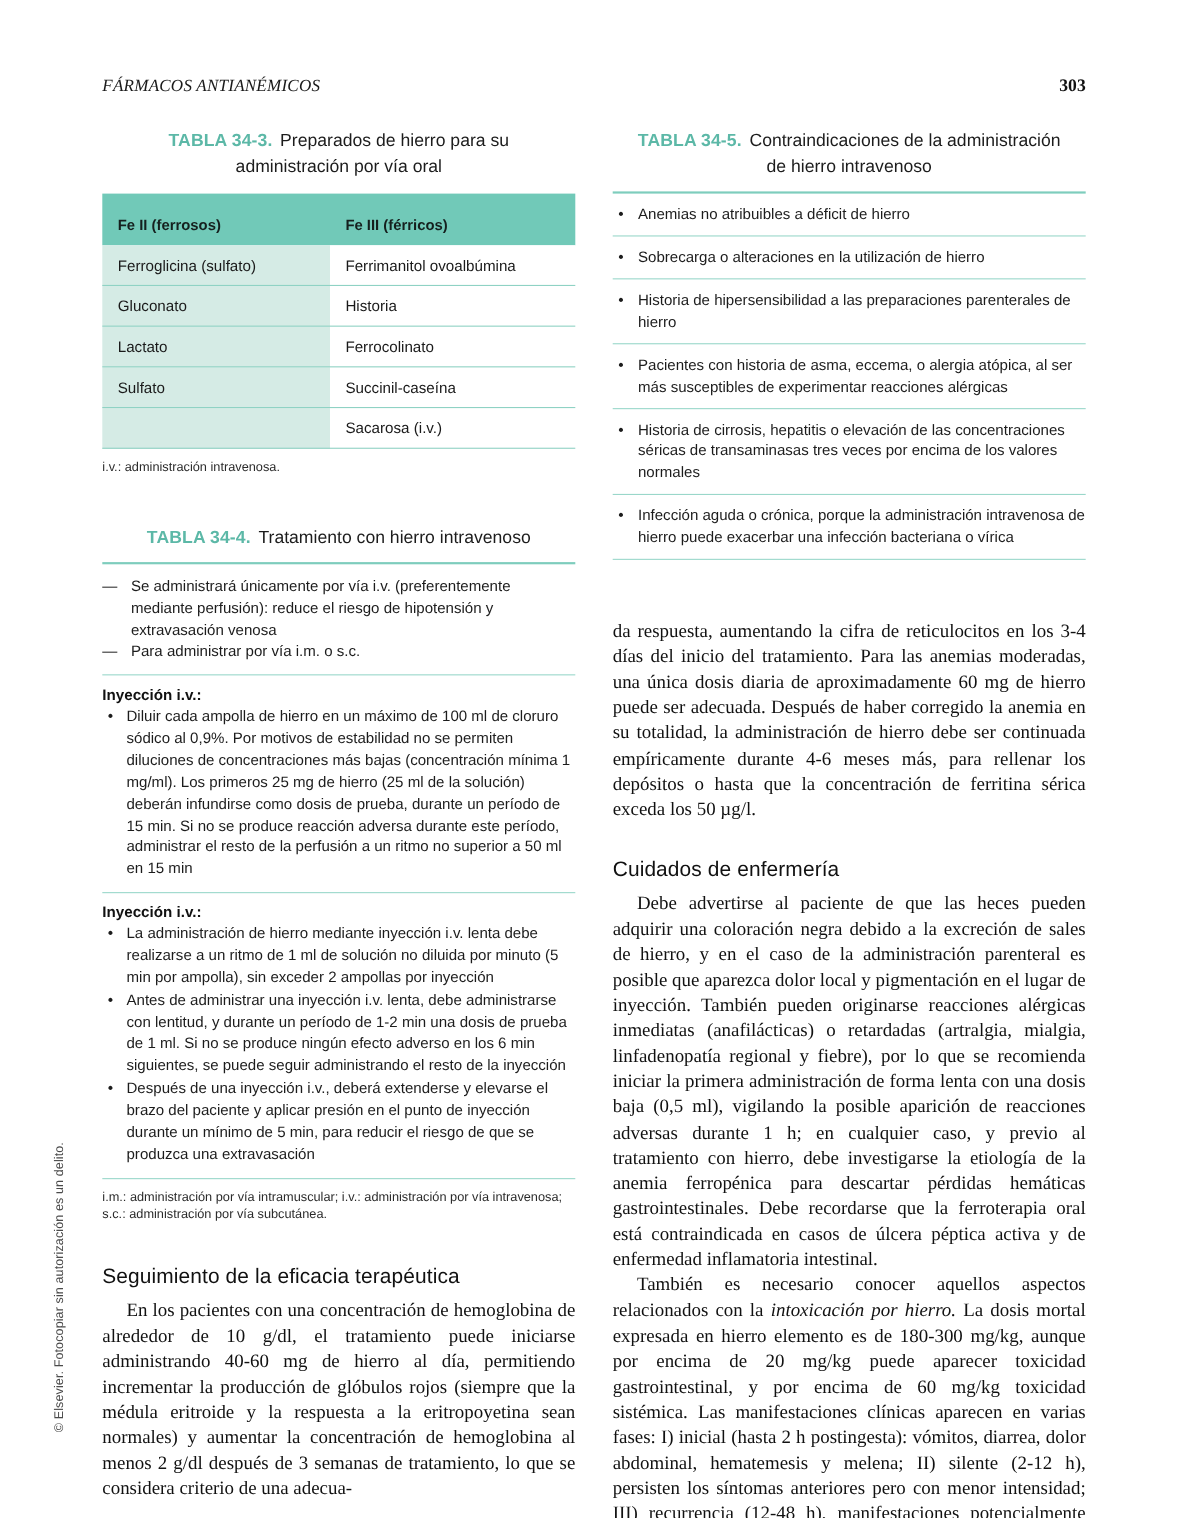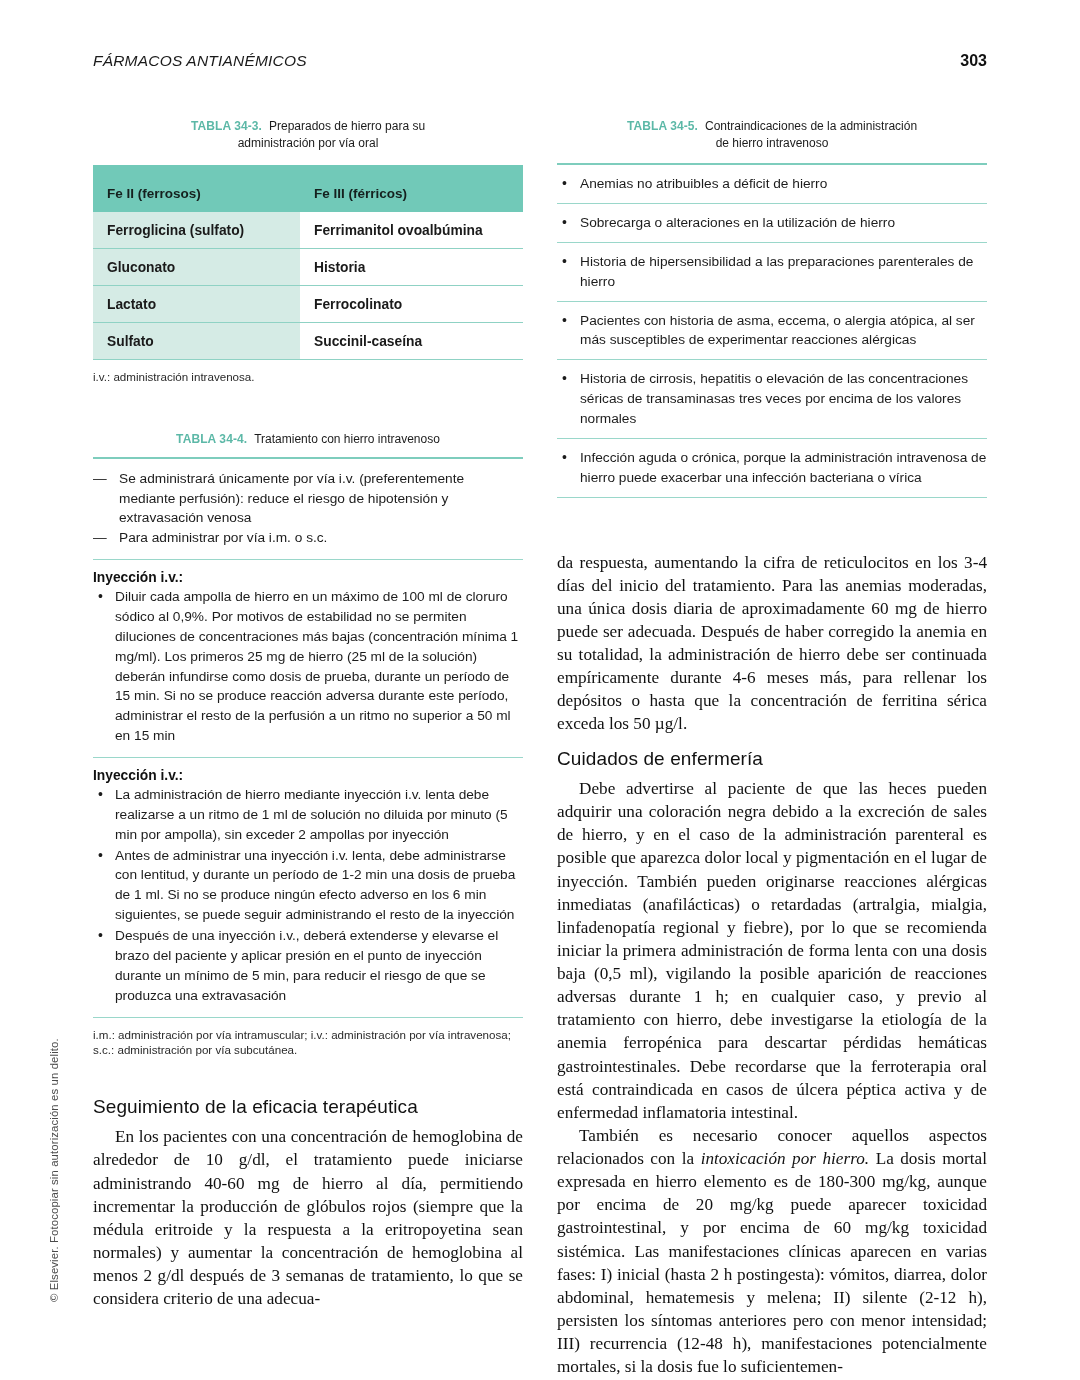--- a/index.html
+++ b/index.html
@@ -12,24 +12,25 @@
     height: 1380px;
     position: relative;
     font-family: "Liberation Sans", sans-serif;
     color: #1a1a1a;
     overflow: hidden;
   }
 
   
   .runhead {
     position: absolute;
-    top: 52px;
+    top: 70px;
     left: 93px;
     right: 93px;
     height: 22px;
+    font-family: Liberation Serif, serif;
   }
   .runhead-title {
     position: absolute;
     left: 0;
     top: 0;
     font-style: italic;
     font-size: 15.5px;
     letter-spacing: .2px;
     color: #1a1a1a;
   }
@@ -47,21 +48,21 @@
     position: absolute;
     top: 118px;
     width: 430px;
   }
   .col-left  { left: 93px; }
   .col-right { left: 557px; }
 
   
   .tbl-caption {
     text-align: center;
-    font-size: 12px;
+    font-size: 16px;
     line-height: 1.42;
     color: #1c1c1c;
     padding: 0 6px 0 6px;
   }
   .tbl-num {
     color: #5cb8a7;
     font-weight: bold;
     letter-spacing: .1px;
     margin-right: 7px;
   }
@@ -83,21 +84,20 @@
     background: #71c9b8;
     color: #15201e;
     font-weight: bold;
     font-size: 13.5px;
     padding-top: 21px;
     padding-bottom: 11px;
   }
   .t343 tbody td {
     border-bottom: 1.6px solid #8fd2c4;
     height: 18px;
-    font-weight: bold;
   }
   .t343 tbody td.c1 {
     background: #d5ebe5;
     width: 193px;
   }
   .t343 tbody td.c2 {
     background: #ffffff;
   }
   .t343 thead th.h1 { width: 193px; }
 
@@ -242,20 +242,24 @@
           <td class="c2">Historia</td>
         </tr>
         <tr>
           <td class="c1">Lactato</td>
           <td class="c2">Ferrocolinato</td>
         </tr>
         <tr>
           <td class="c1">Sulfato</td>
           <td class="c2">Succinil-caseína</td>
         </tr>
+        <tr>
+          <td class="c1"></td>
+          <td class="c2">Sacarosa (i.v.)</td>
+        </tr>
       </tbody>
     </table>
 
     <div class="tbl-foot">i.v.: administración intravenosa.</div>
   </div>
 
   <div class="t344-wrap" style="margin-top:46px;">
     <div class="tbl-caption">
       <span class="tbl-num">TABLA 34-4.</span><span>Tratamiento con hierro intravenoso</span>
     </div>
@@ -344,21 +348,21 @@
       <div class="t345-item">
         <span class="bul">•</span>
         <span>Infección aguda o crónica, porque la administración intravenosa de hierro puede exacerbar una infección bacteriana o vírica</span>
       </div>
     </div>
   </div>
 
   <div class="prose" style="margin-top:53px;">
     <p class="noindent">da respuesta, aumentando la cifra de reticulocitos en los 3-4 días del inicio del tratamiento. Para las anemias moderadas, una única dosis diaria de aproximadamente 60 mg de hierro puede ser adecuada. Después de haber corregido la anemia en su totalidad, la administración de hierro debe ser continuada empíricamente durante 4-6 meses más, para rellenar los depósitos o hasta que la concentración de ferritina sérica exceda los 50 µg/l.</p>
 
-    <h2 class="sec-head" style="margin-top:10px;">Cuidados de enfermería</h2>
+    <h2 class="sec-head" style="margin-top:31px;">Cuidados de enfermería</h2>
 
     <p>Debe advertirse al paciente de que las heces pueden adquirir una coloración negra debido a la excreción de sales de hierro, y en el caso de la administración parenteral es posible que aparezca dolor local y pigmentación en el lugar de inyección. También pueden originarse reacciones alérgicas inmediatas (anafilácticas) o retardadas (artralgia, mialgia, linfadenopatía regional y fiebre), por lo que se recomienda iniciar la primera administración de forma lenta con una dosis baja (0,5 ml), vigilando la posible aparición de reacciones adversas durante 1 h; en cualquier caso, y previo al tratamiento con hierro, debe investigarse la etiología de la anemia ferropénica para descartar pérdidas hemáticas gastrointestinales. Debe recordarse que la ferroterapia oral está contraindicada en casos de úlcera péptica activa y de enfermedad inflamatoria intestinal.</p>
 
     <p><span>También es necesario conocer aquellos aspectos relacionados con la </span><span class="italic">intoxicación por hierro.</span><span> La dosis mortal expresada en hierro elemento es de 180-300 mg/kg, aunque por encima de 20 mg/kg puede aparecer toxicidad gastrointestinal, y por encima de 60 mg/kg toxicidad sistémica. Las manifestaciones clínicas aparecen en varias fases: I) inicial (hasta 2 h postingesta): vómitos, diarrea, dolor abdominal, hematemesis y melena; II) silente (2-12 h), persisten los síntomas anteriores pero con menor intensidad; III) recurrencia (12-48 h), manifestaciones potencialmente mortales, si la dosis fue lo suficientemen-</span></p>
   </div>
 </div>
 
 <div class="copyright">© Elsevier. Fotocopiar sin autorización es un delito.</div>
 
 </body></html>

